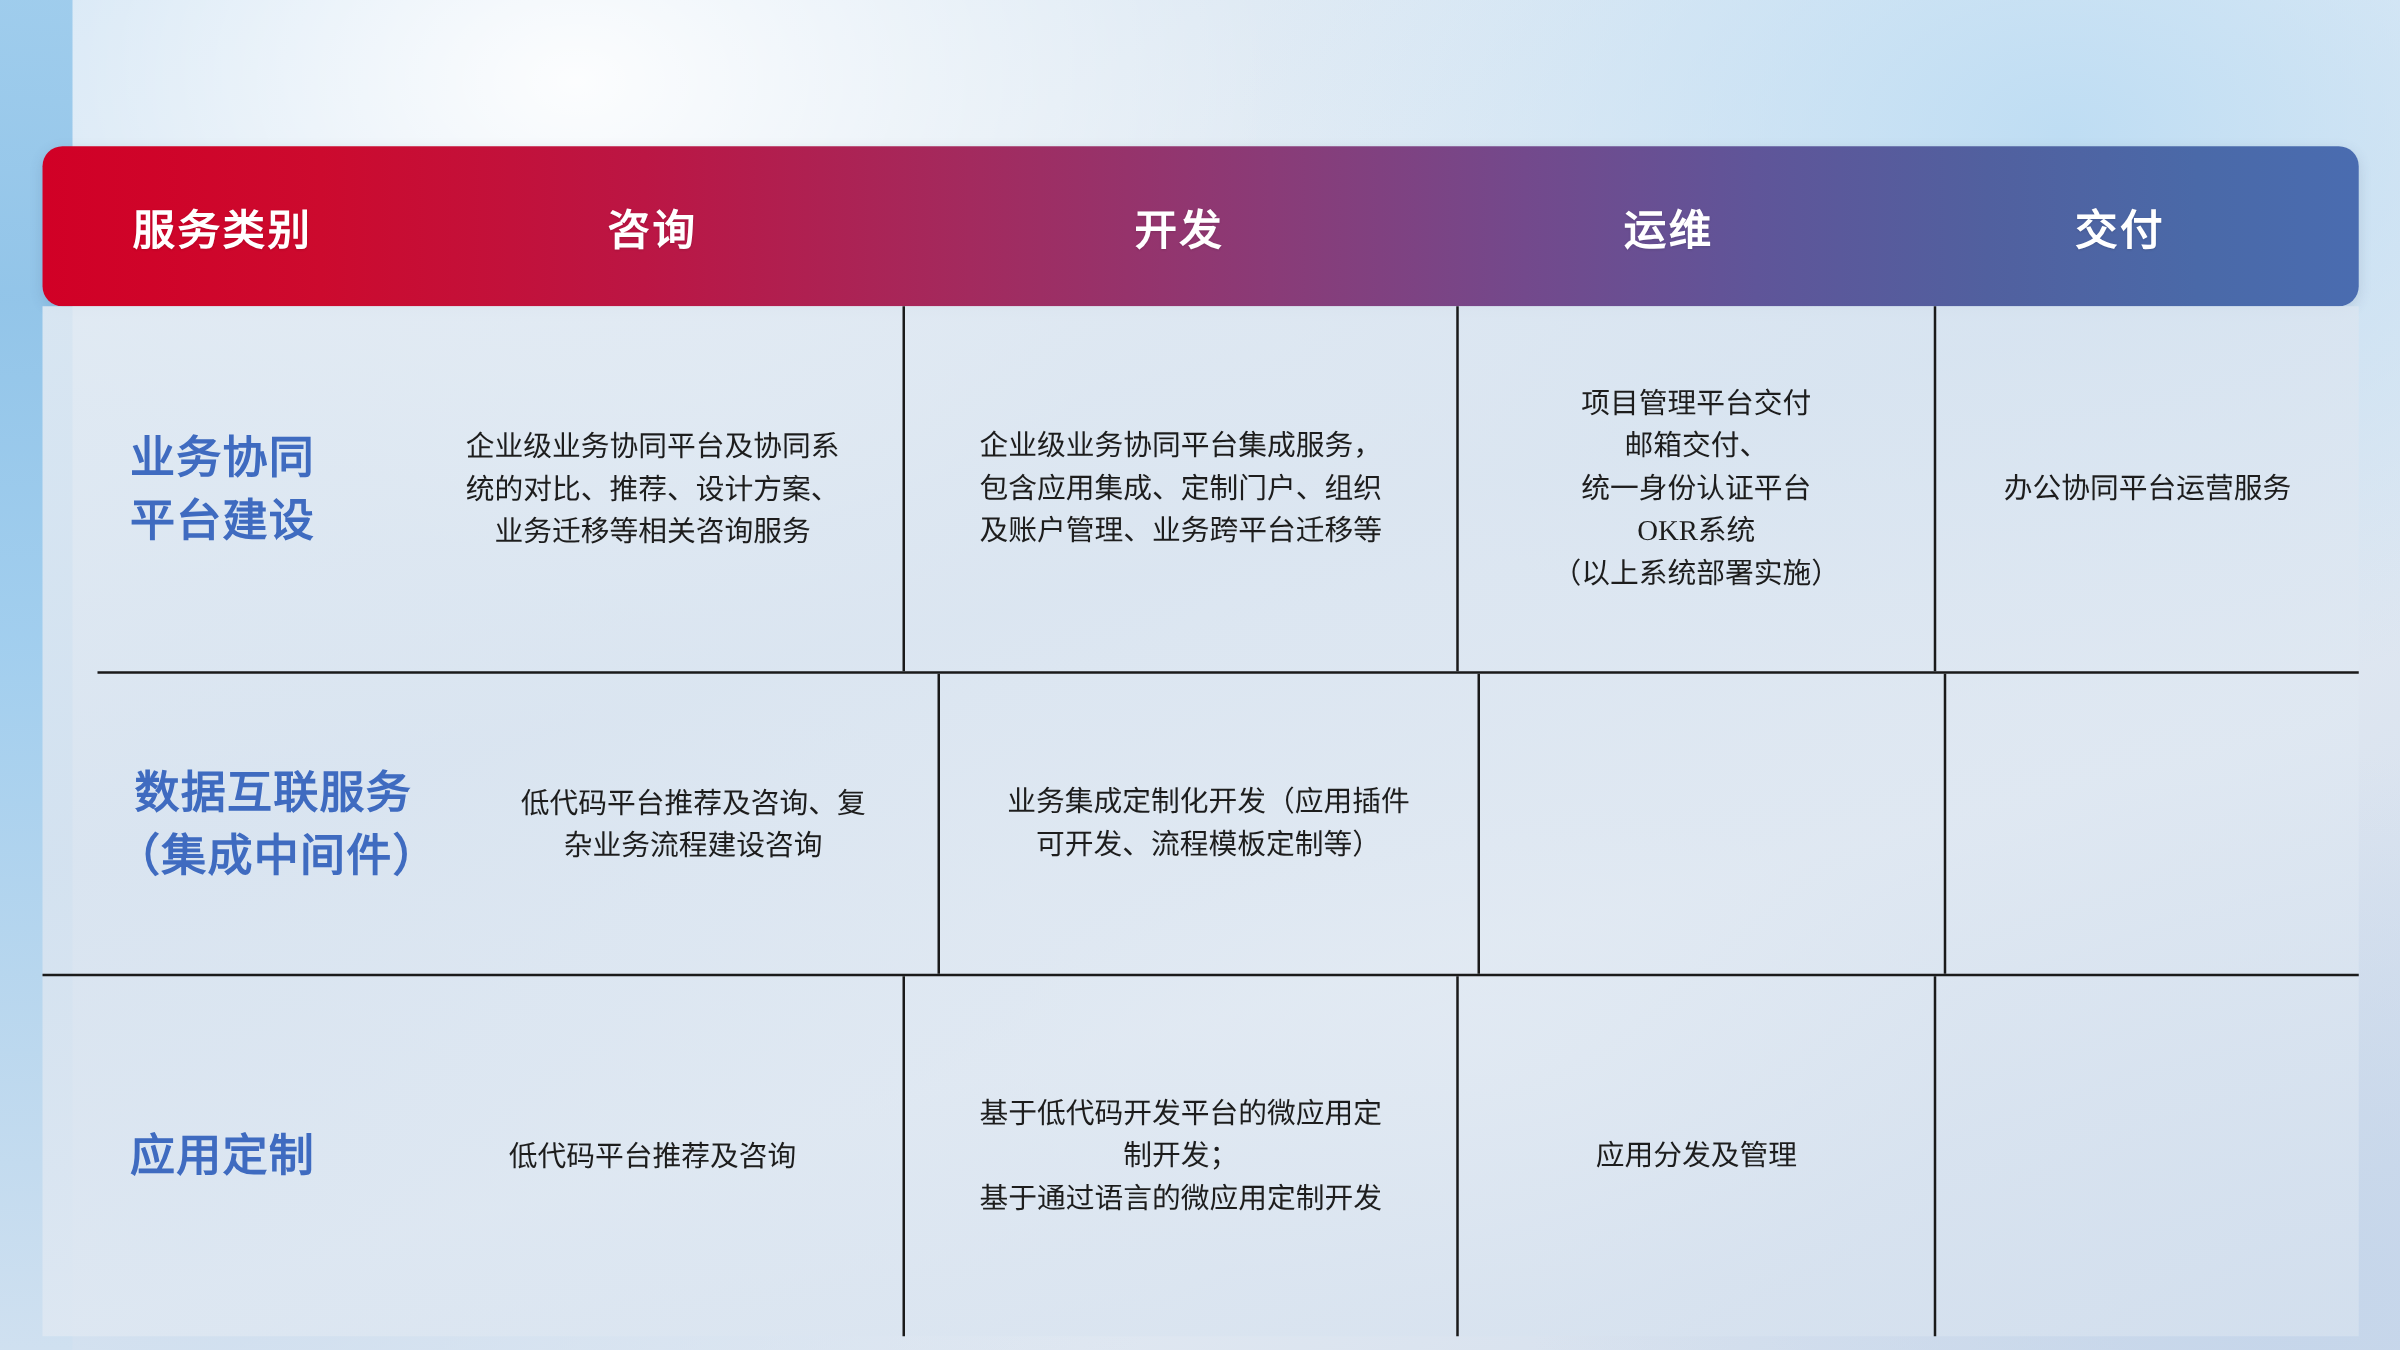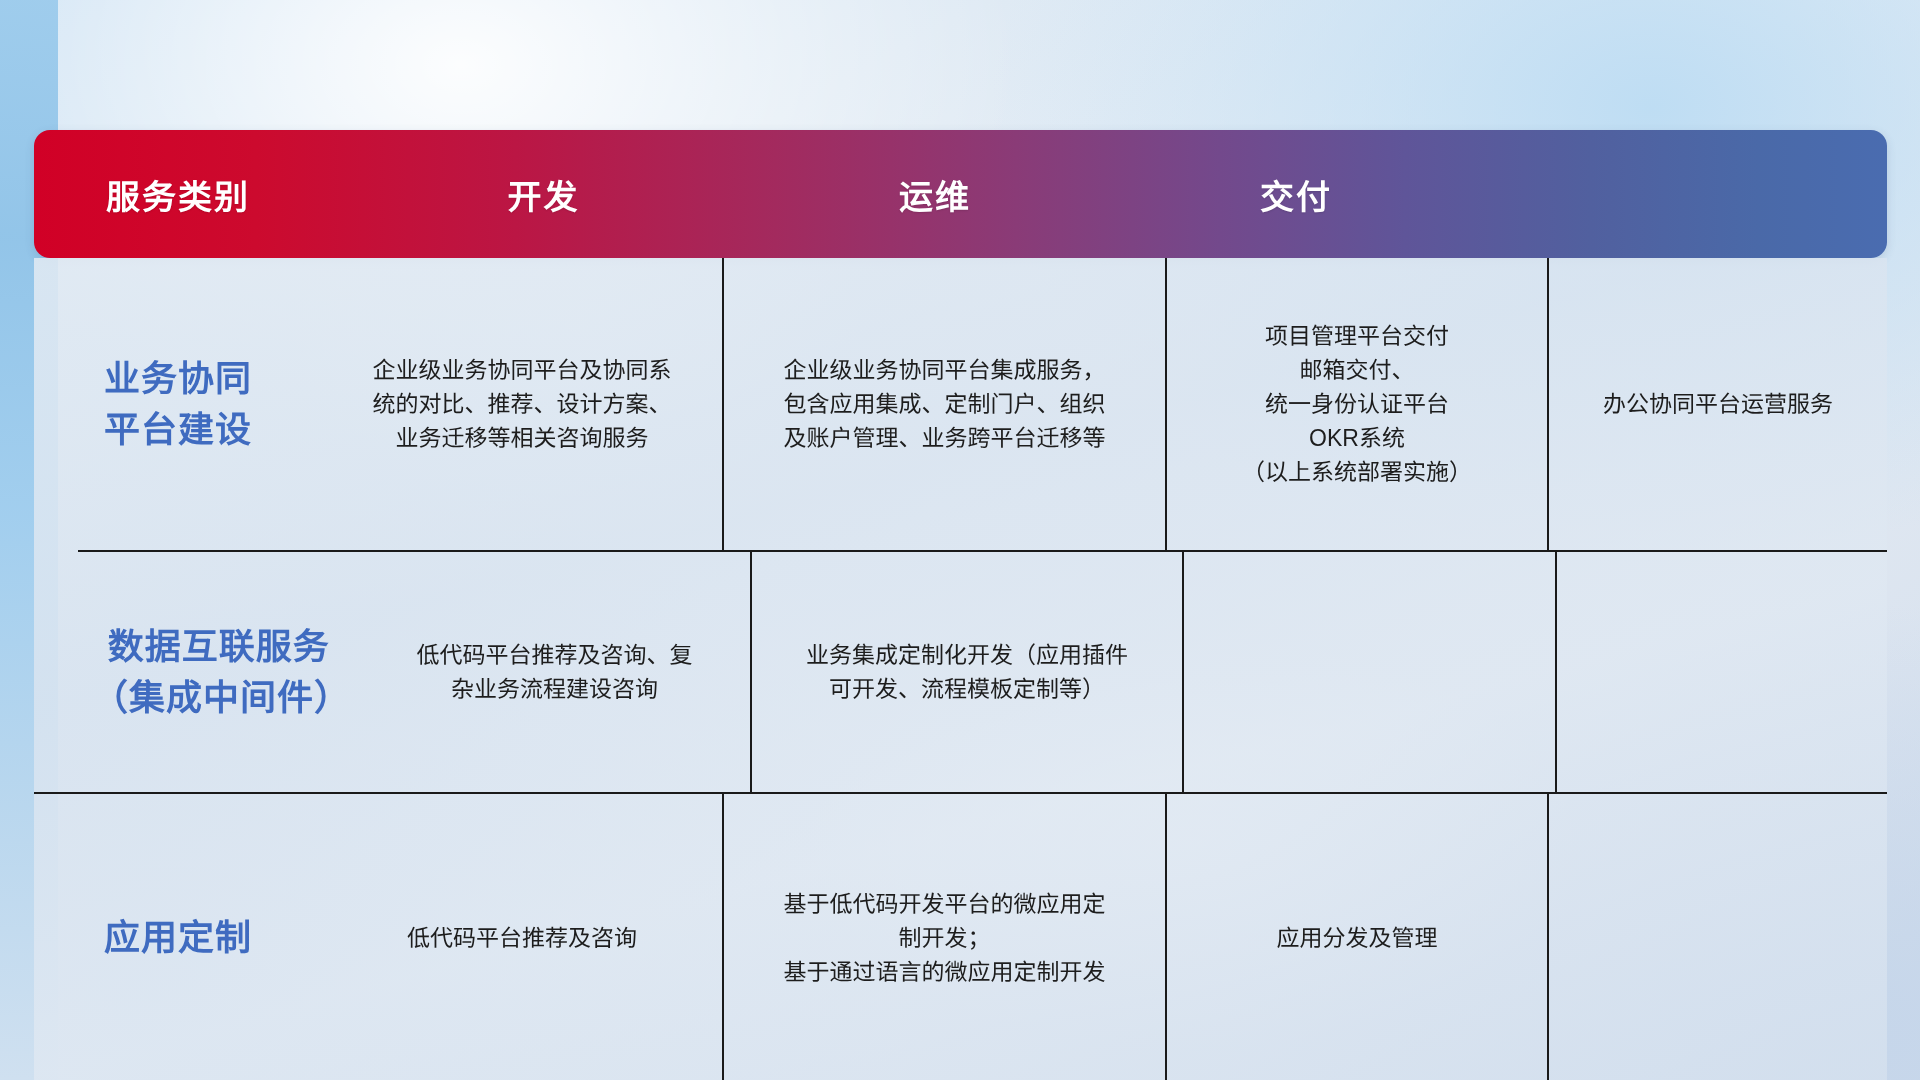--- a/index.html
+++ b/index.html
@@ -42,21 +42,21 @@
     background:
       radial-gradient(ellipse 560px 300px at 62% 78%, rgba(255,255,255,0.55) 0%, rgba(255,255,255,0) 70%),
       radial-gradient(ellipse 420px 260px at 30% 30%, rgba(255,255,255,0.45) 0%, rgba(255,255,255,0) 70%);
     pointer-events: none;
   }
 
   
   .table-card {
     position: absolute;
     left: 34px;
-    top: 130px;
+    top: 117px;
     width: 1853px;
     height: 820px;
     z-index: 3;
   }
 
   .header-row {
     display: flex;
     height: 128px;
     border-radius: 16px;
     overflow: hidden;
@@ -103,21 +103,21 @@
     align-items: center;
     justify-content: center;
     padding: 10px 14px;
     box-sizing: border-box;
     font-size: 23px;
     line-height: 1.48;
     color: #1d1d1d;
     text-align: center;
     white-space: pre-line;
   }
-  .cell.col-sep { border-left: 2px solid #1a1a1a; }
+  .cell.col-sep { border-left: 2px solid #1a1a1a; font-family: Liberation Serif, serif; }
 
   .cell.label {
     color: #3f6bc0;
     font-weight: bold;
     font-size: 36px;
     line-height: 1.42;
     letter-spacing: 1px;
   }
 
   
@@ -133,20 +133,21 @@
 </style>
 </head>
 <body>
 
 <div id="page">
 
   <div class="table-card">
 
     <div class="header-row">
       <div class="header-cell c0">服务类别</div>
+      <div class="header-cell c1">咨询</div>
       <div class="header-cell c2">开发</div>
       <div class="header-cell c4">运维</div>
       <div class="header-cell c3">交付</div>
     </div>
 
     <div class="body-grid">
 
       <div class="body-row r0">
         <div class="cell label c0">业务协同
 平台建设</div>

